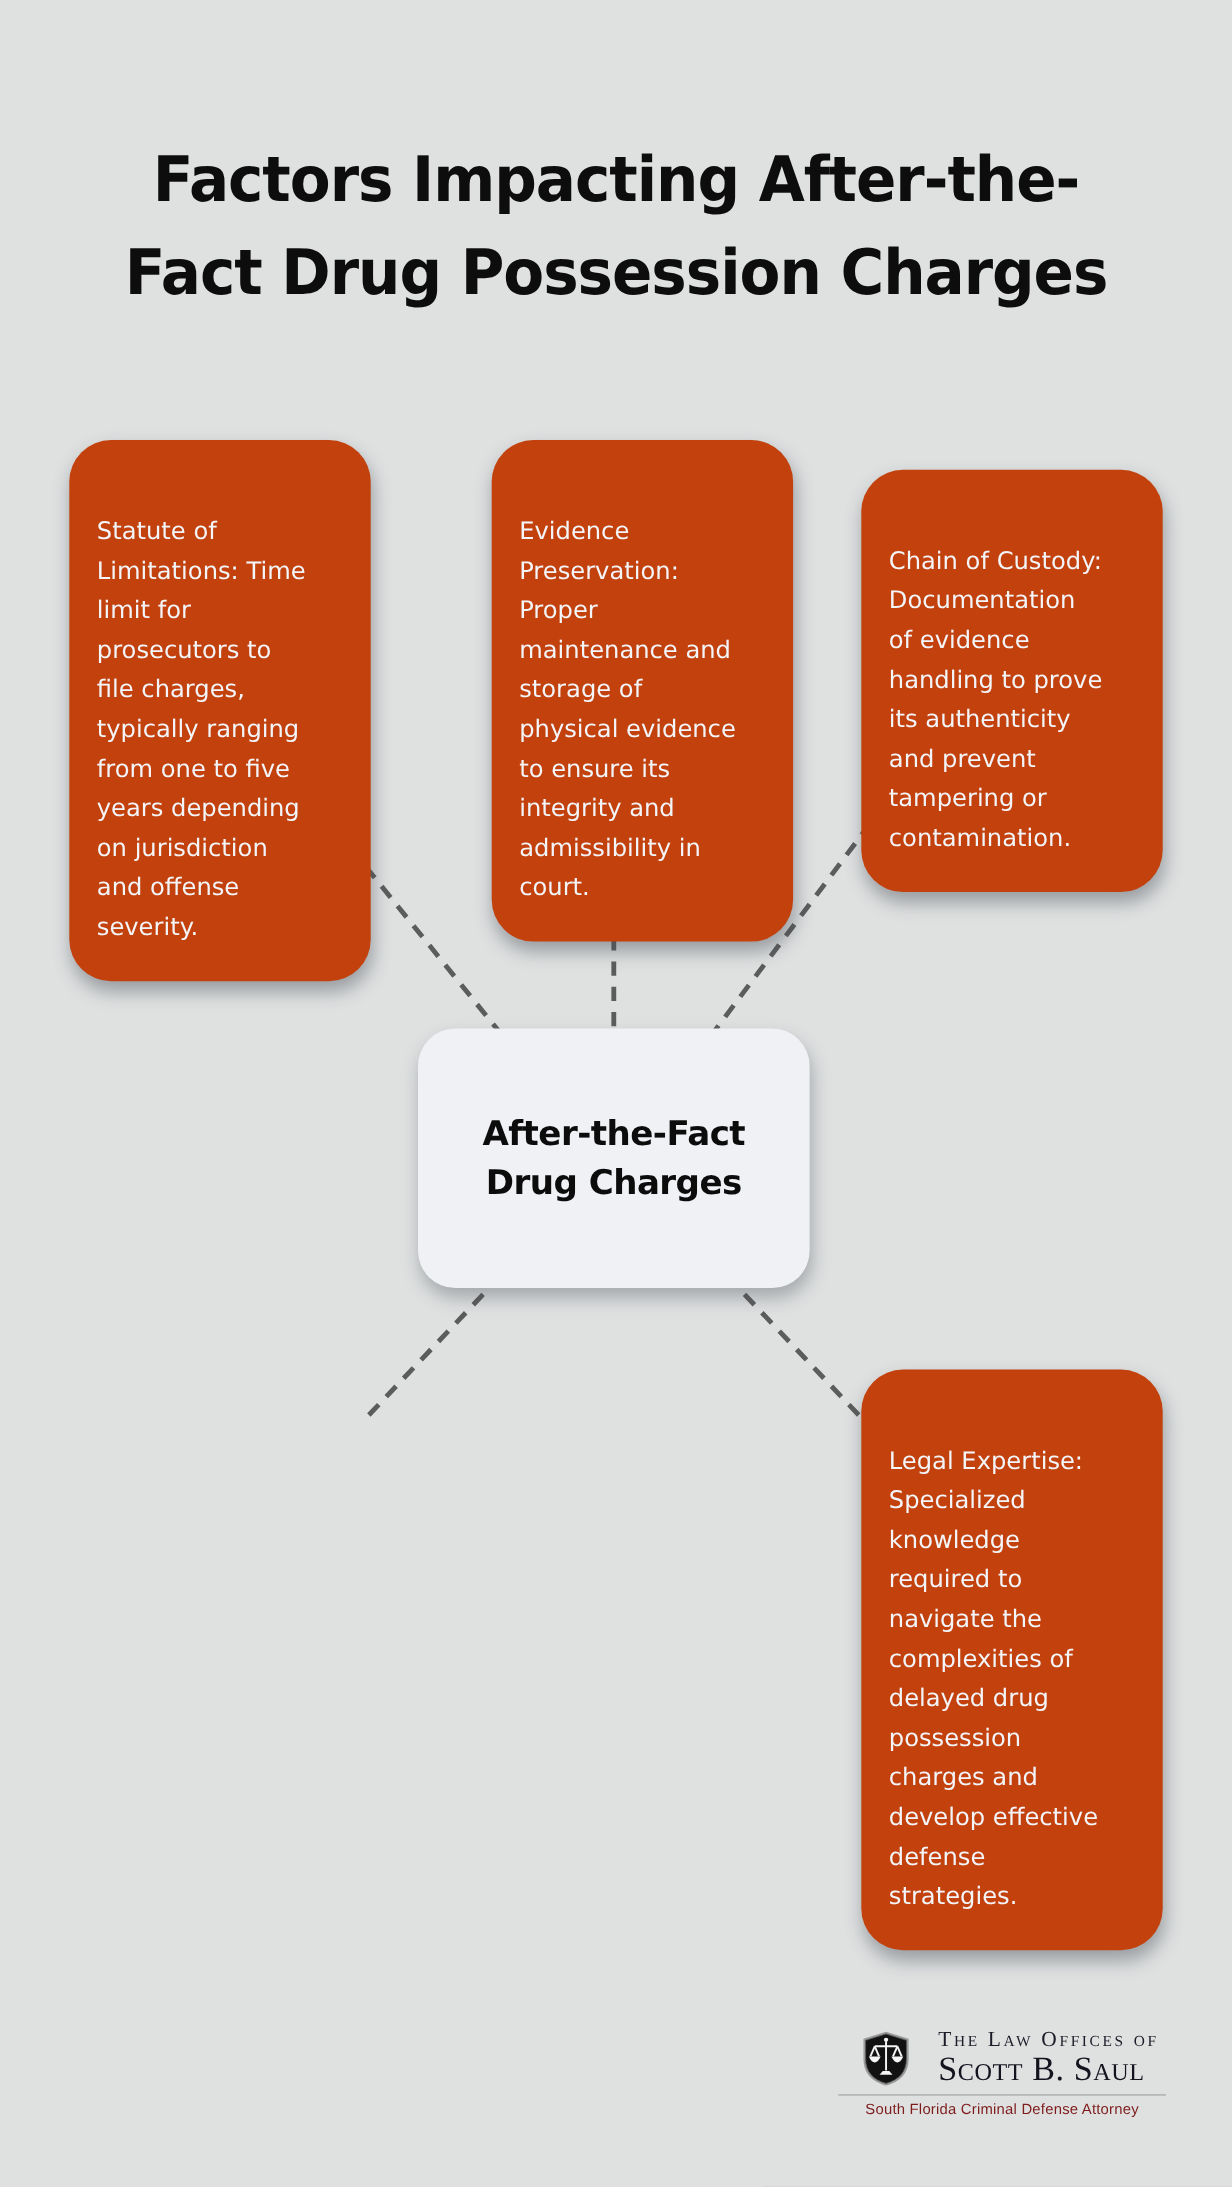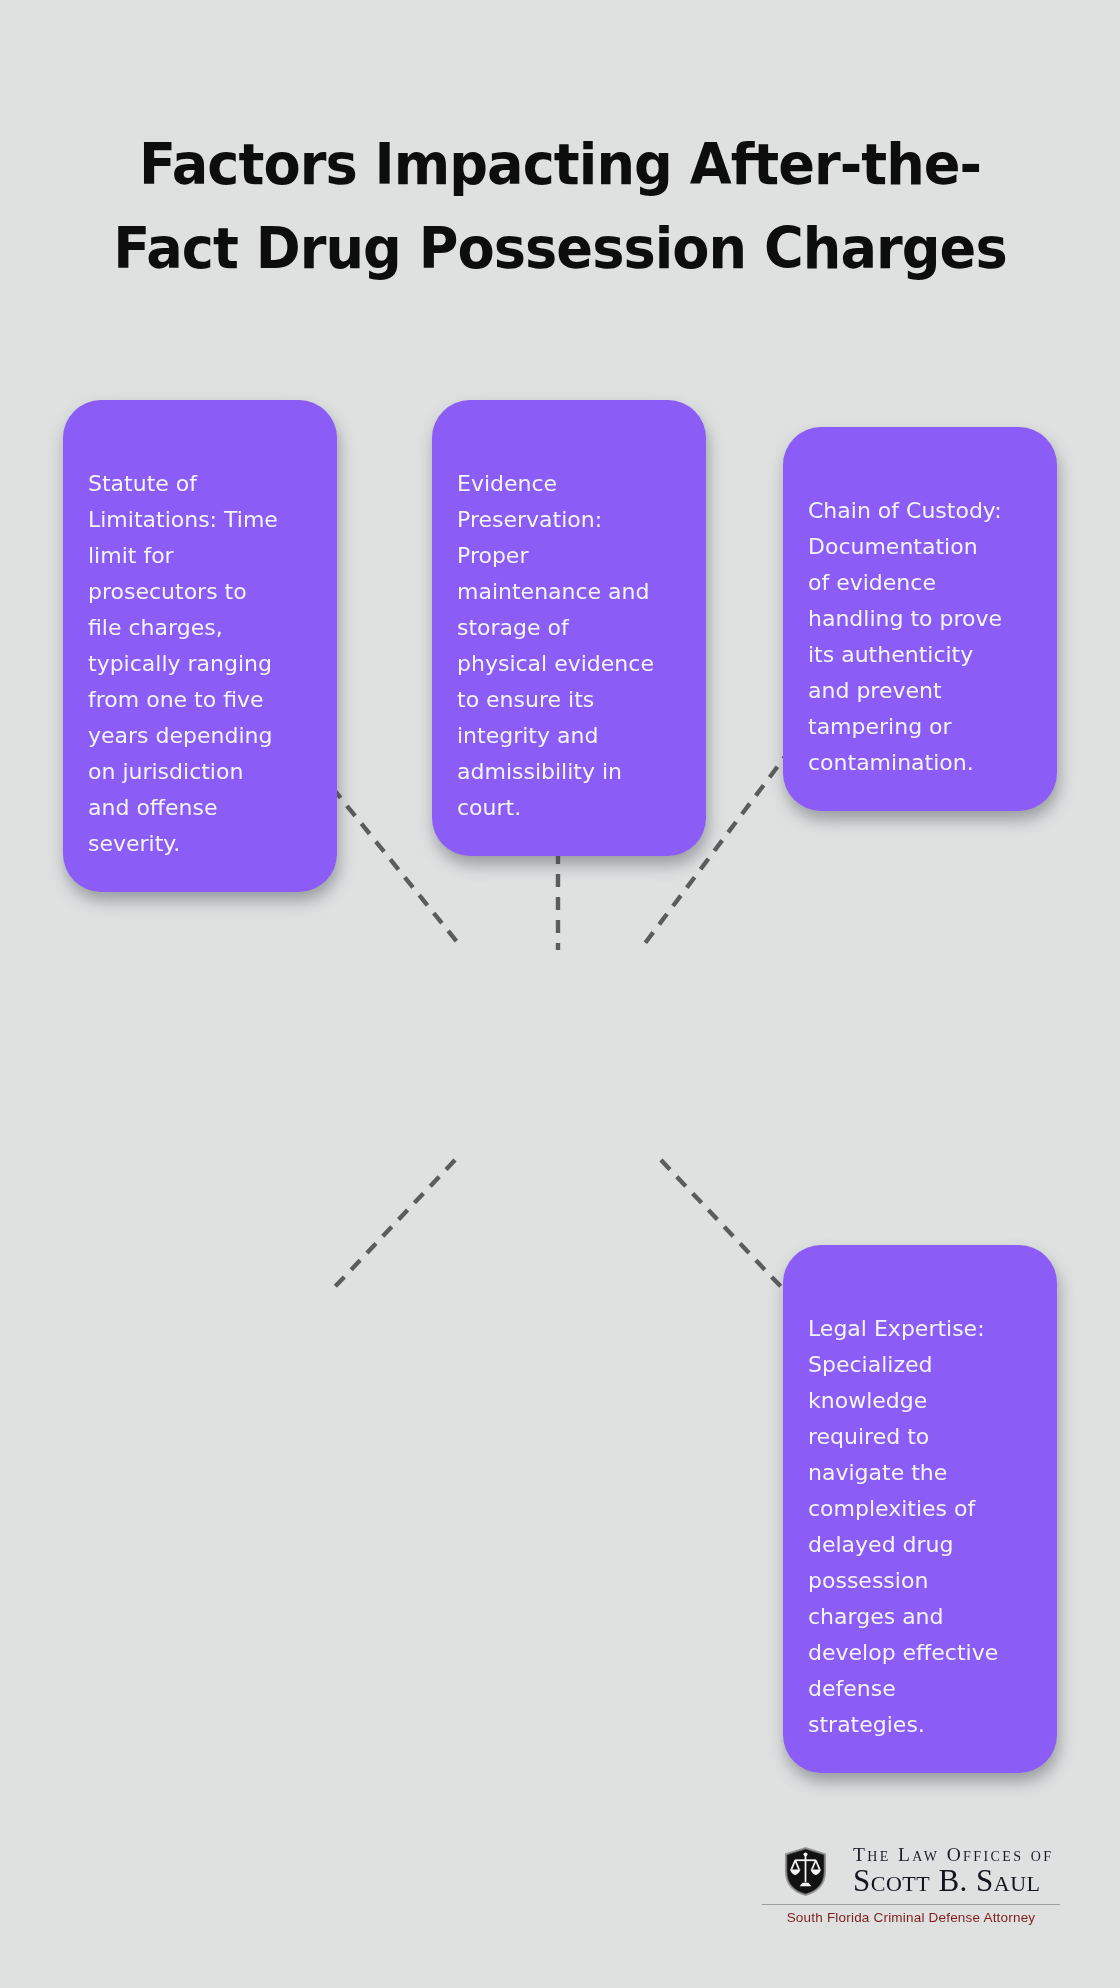--- a/index.html
+++ b/index.html
@@ -10,27 +10,27 @@
   }
   .title{
     position:absolute;top:84px;left:0;width:100%;
     text-align:center;font-size:57px;font-weight:bold;line-height:84px;
     letter-spacing:-1px;color:#0d0d0d;white-space:pre-line;
     transform:scaleX(.95);transform-origin:50% 0;
   }
   .connectors{position:absolute;left:0;top:0;pointer-events:none;}
   .factor{
     position:absolute;width:274px;box-sizing:border-box;
-    background:#8b5cf6;border-radius:38px;
+    background:#c2410c;border-radius:38px;
     color:#f3f5f9;font-size:22px;line-height:36px;
     padding:30px 25px;white-space:pre-line;
     box-shadow:2px 9px 16px rgba(70,76,85,.45);
   }
   .f1{left:63px;top:400px;}
-  .f2{left:432px;top:400px;}
+  .f2{left:447px;top:400px;}
   .f3{left:783px;top:400px;margin-top:27px;}
   .f4{left:63px;top:1245px;}
   .f5{left:783px;top:1245px;}
   .center-node{
     position:absolute;left:380px;top:935px;width:356px;height:236px;
     background:#eff1f4;border-radius:34px;
     display:flex;align-items:center;justify-content:center;
     box-shadow:2px 9px 16px rgba(70,76,85,.38);
   }
   .center-node p{
@@ -109,20 +109,24 @@
     <span>Chain of Custody:
 Documentation
 of evidence
 handling to prove
 its authenticity
 and prevent
 tampering or
 contamination.</span>
   </div>
 
+  <div class="center-node">
+    <p>After-the-Fact
+Drug Charges</p>
+  </div>
 
 
   <div class="factor f5">
     <span>Legal Expertise:
 Specialized
 knowledge
 required to
 navigate the
 complexities of
 delayed drug

